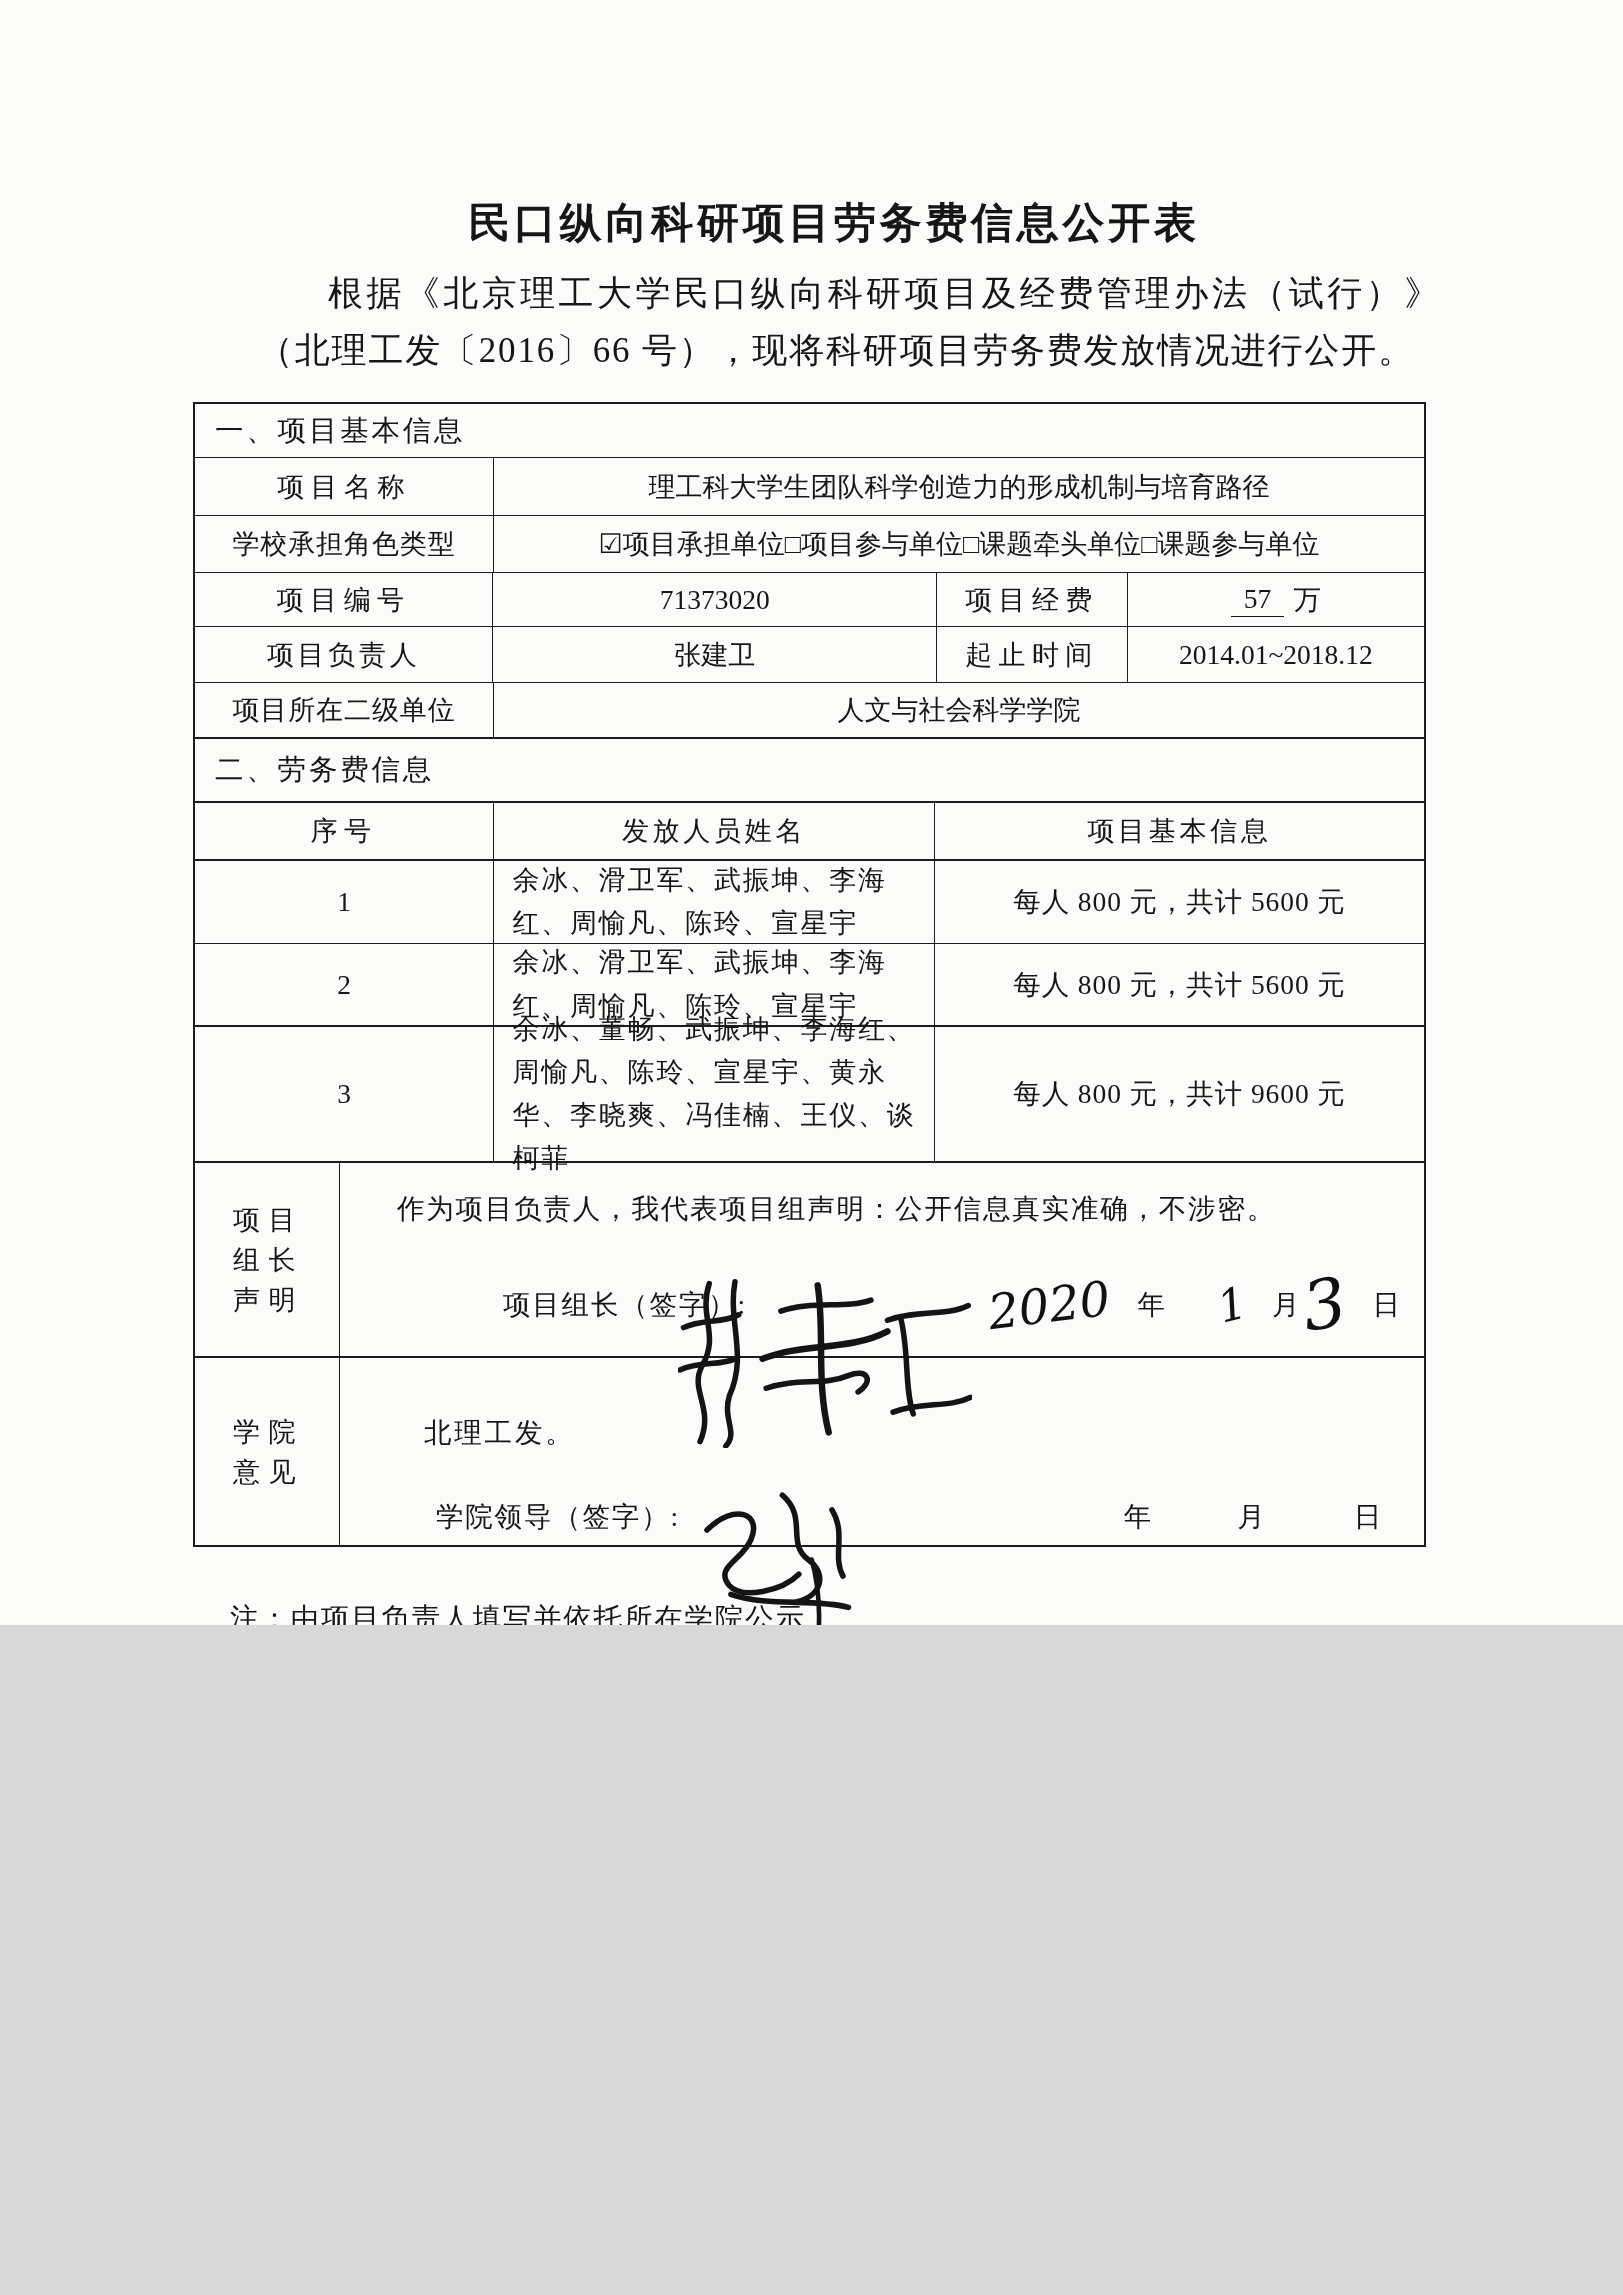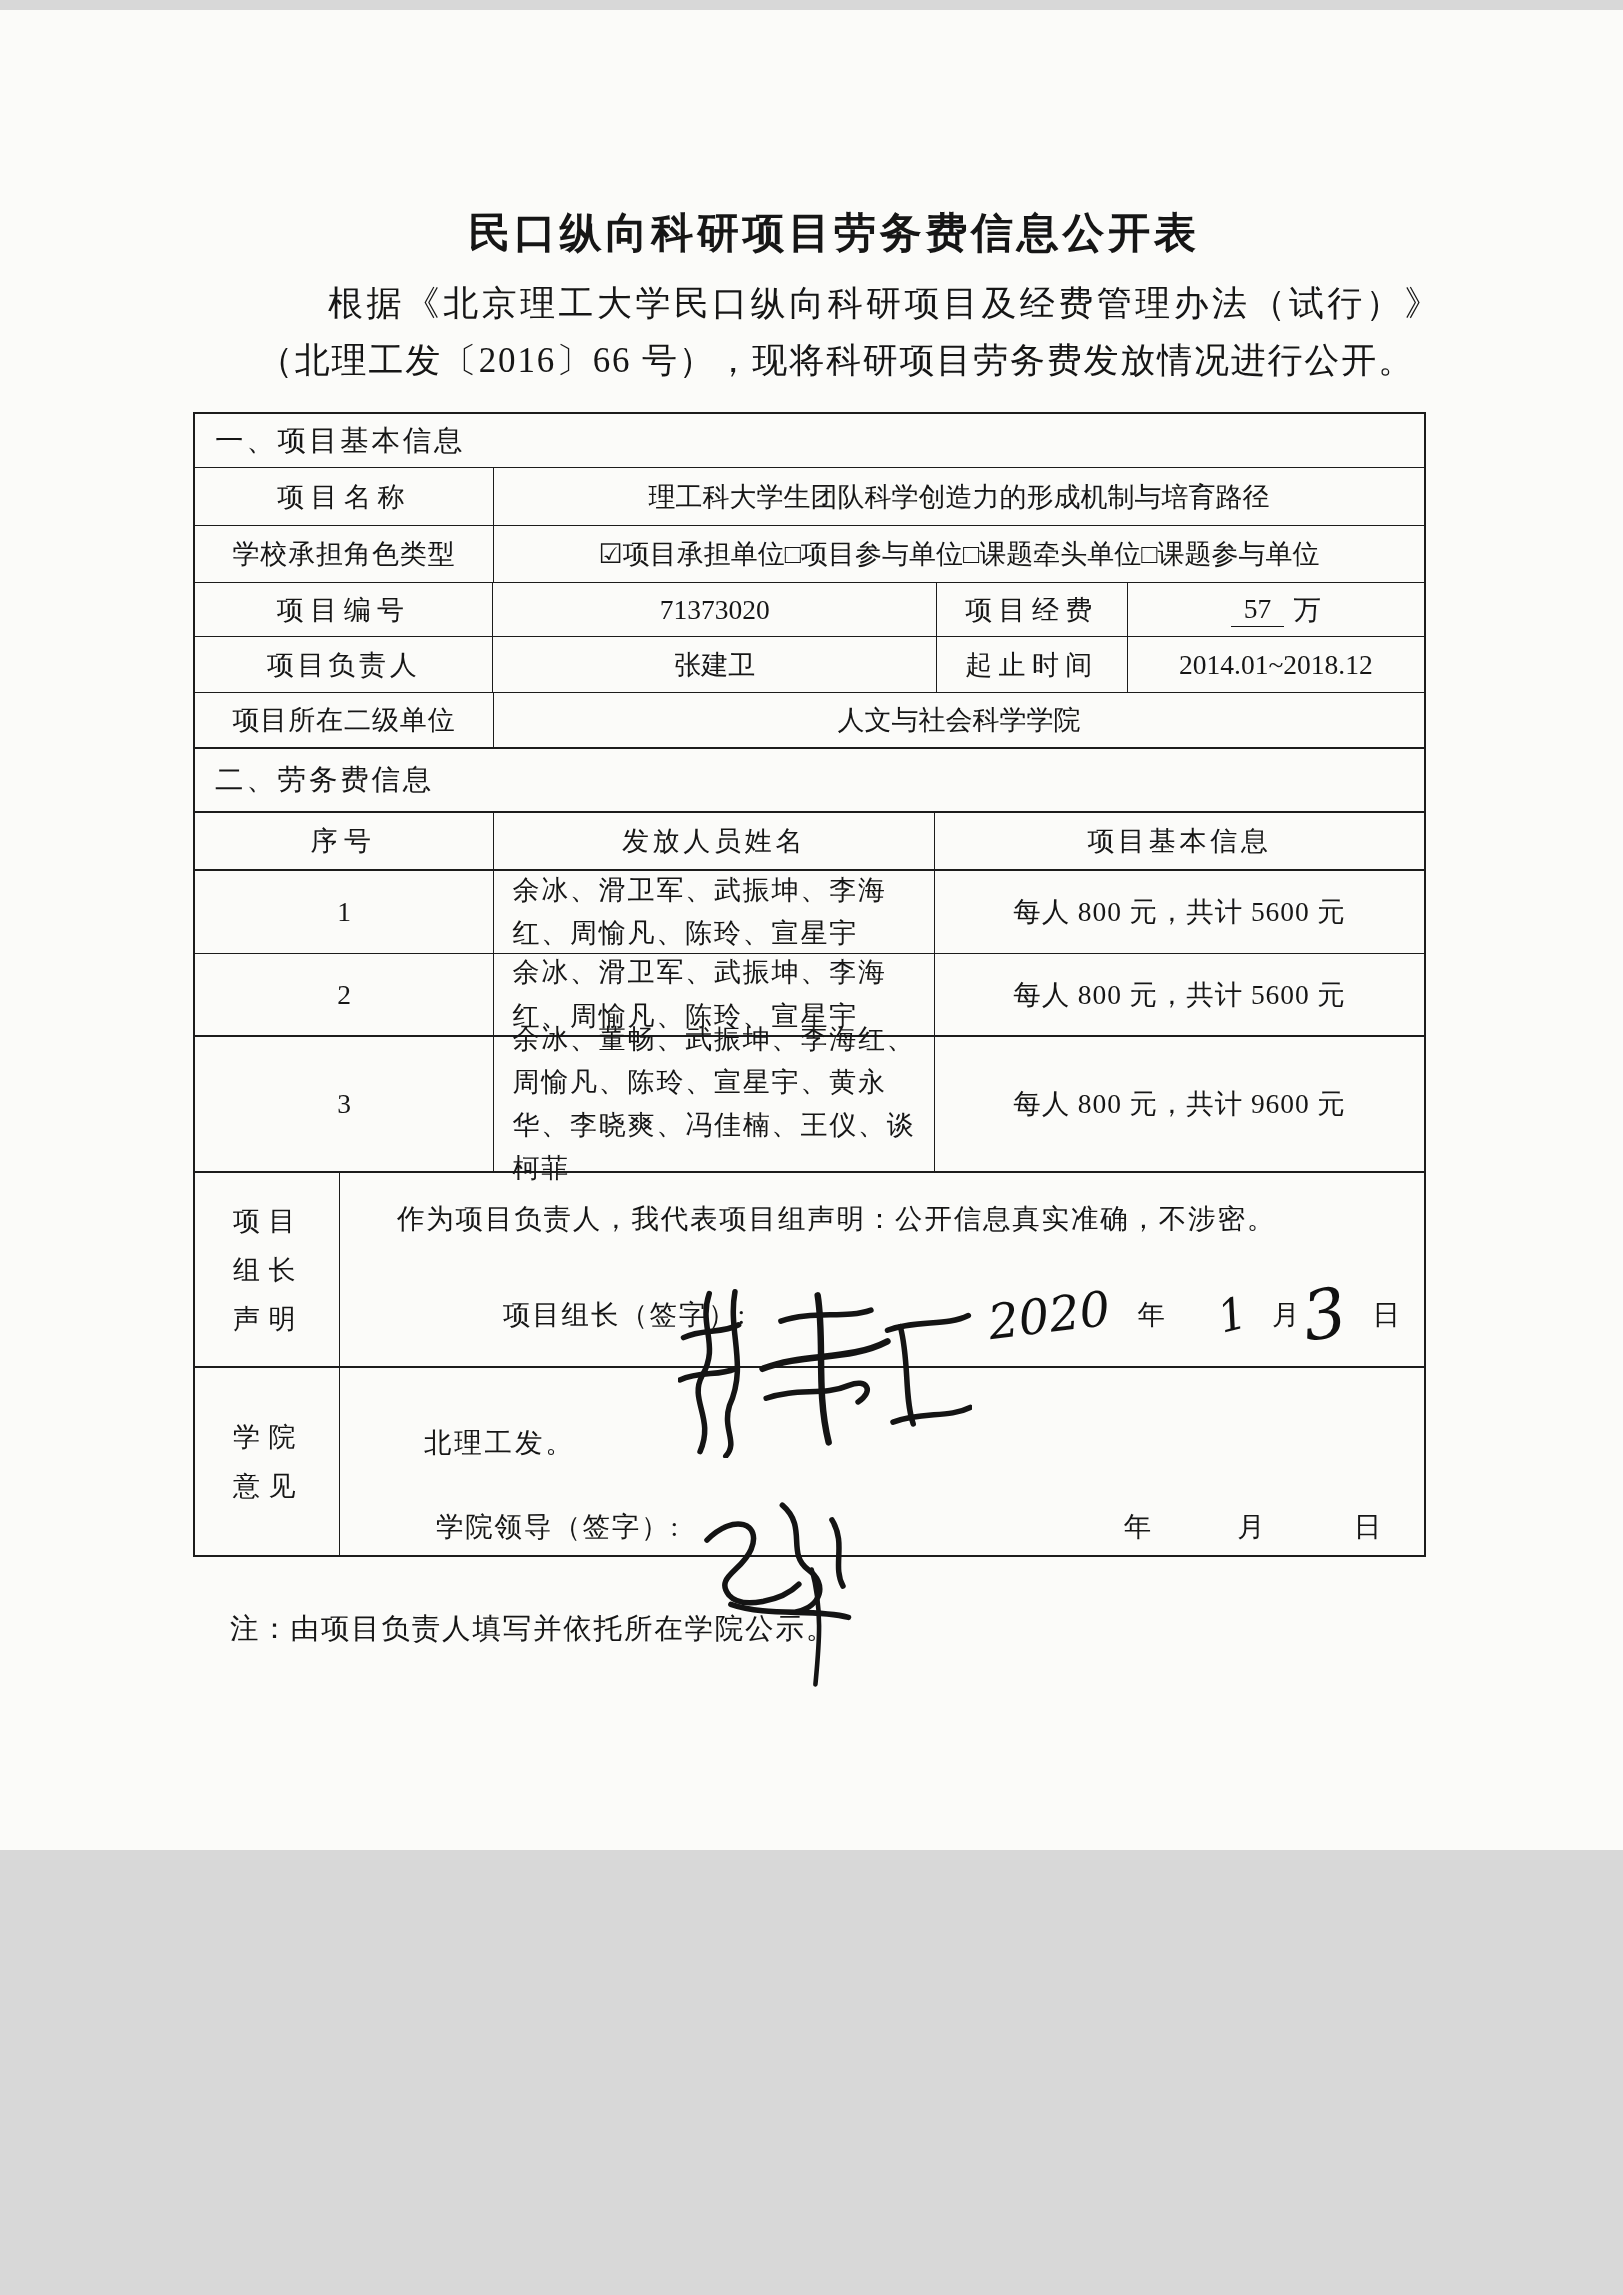--- a/index.html
+++ b/index.html
@@ -1,17 +1,17 @@
 <!DOCTYPE html>
 <html style="font-size:14.7px"><head>
 <meta charset="utf-8">
 <style>
   html,body { margin:0; padding:0; background:#d8d8d8; }
   .page {
-    position:relative; width:1624px; height:1840px; margin:10px auto;
+    position:relative; width:1624px; height:1625px; margin:0 auto;
     background:#fbfbf9; color:#161616; overflow:hidden;
     font-family:"Liberation Serif", serif;
   }
   .title {
     position:absolute; top:195px; left:0; width:1624px; text-align:center;
     font-family:"Liberation Sans", sans-serif; font-weight:bold;
     font-size:42px; letter-spacing:3.7px; transform:translateX(22px);
   }
   .intro {
     position:absolute; top:266px; left:258px; width:1183px;
@@ -53,21 +53,21 @@
     justify-content:flex-start; text-align:left; padding:7.3px 11px 7.3px 18.4px;
     line-height:1.6; letter-spacing:1.8px;
   }
   .amt { font-size:27.5px; letter-spacing:0.9px; }
   .num { font-size:27.5px; }
   .underlined { border-bottom:1.8px solid #161616; padding:0 13px 1px 13px; }
   .unit { margin-left:9.2px; }
   
   .w-siglabel { width:144px; }
   .h212 { height:195px; } .h206 { height:189px; }
-  .vlabel { flex-direction:column; justify-content:center; gap:13px; letter-spacing:8.3px; padding-left:8.3px; }
+  .vlabel { flex-direction:column; justify-content:center; gap:4px; letter-spacing:8.3px; padding-left:8.3px; }
   .sig-content {
     flex:1; border-left:1.8px solid #1c1c1c; box-sizing:border-box;
     display:flex; flex-direction:column; align-items:flex-start;
     font-size:27px; position:relative;
   }
   .statement { margin:27.5px 0 0 57px; letter-spacing:1.8px; font-size:27.5px; }
   .sign-line { display:flex; align-items:center; margin-top:50px; white-space:nowrap; }
   .sign-line .slabel { letter-spacing:1.8px; font-size:27.5px; }
   .ld-line { margin-left:163px; }
   .co-statement { margin:57px 0 0 84px; letter-spacing:2.8px; font-size:27.5px; }

